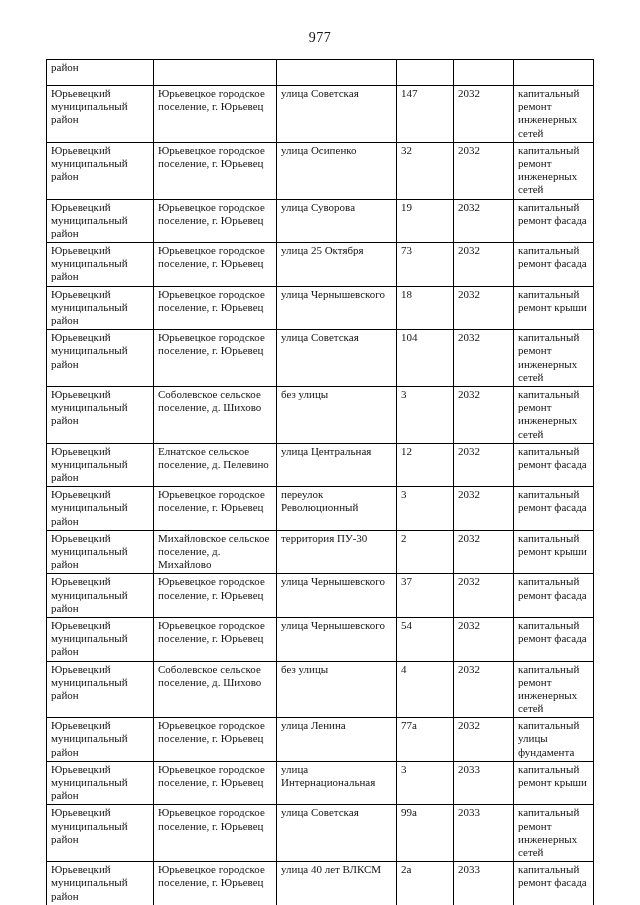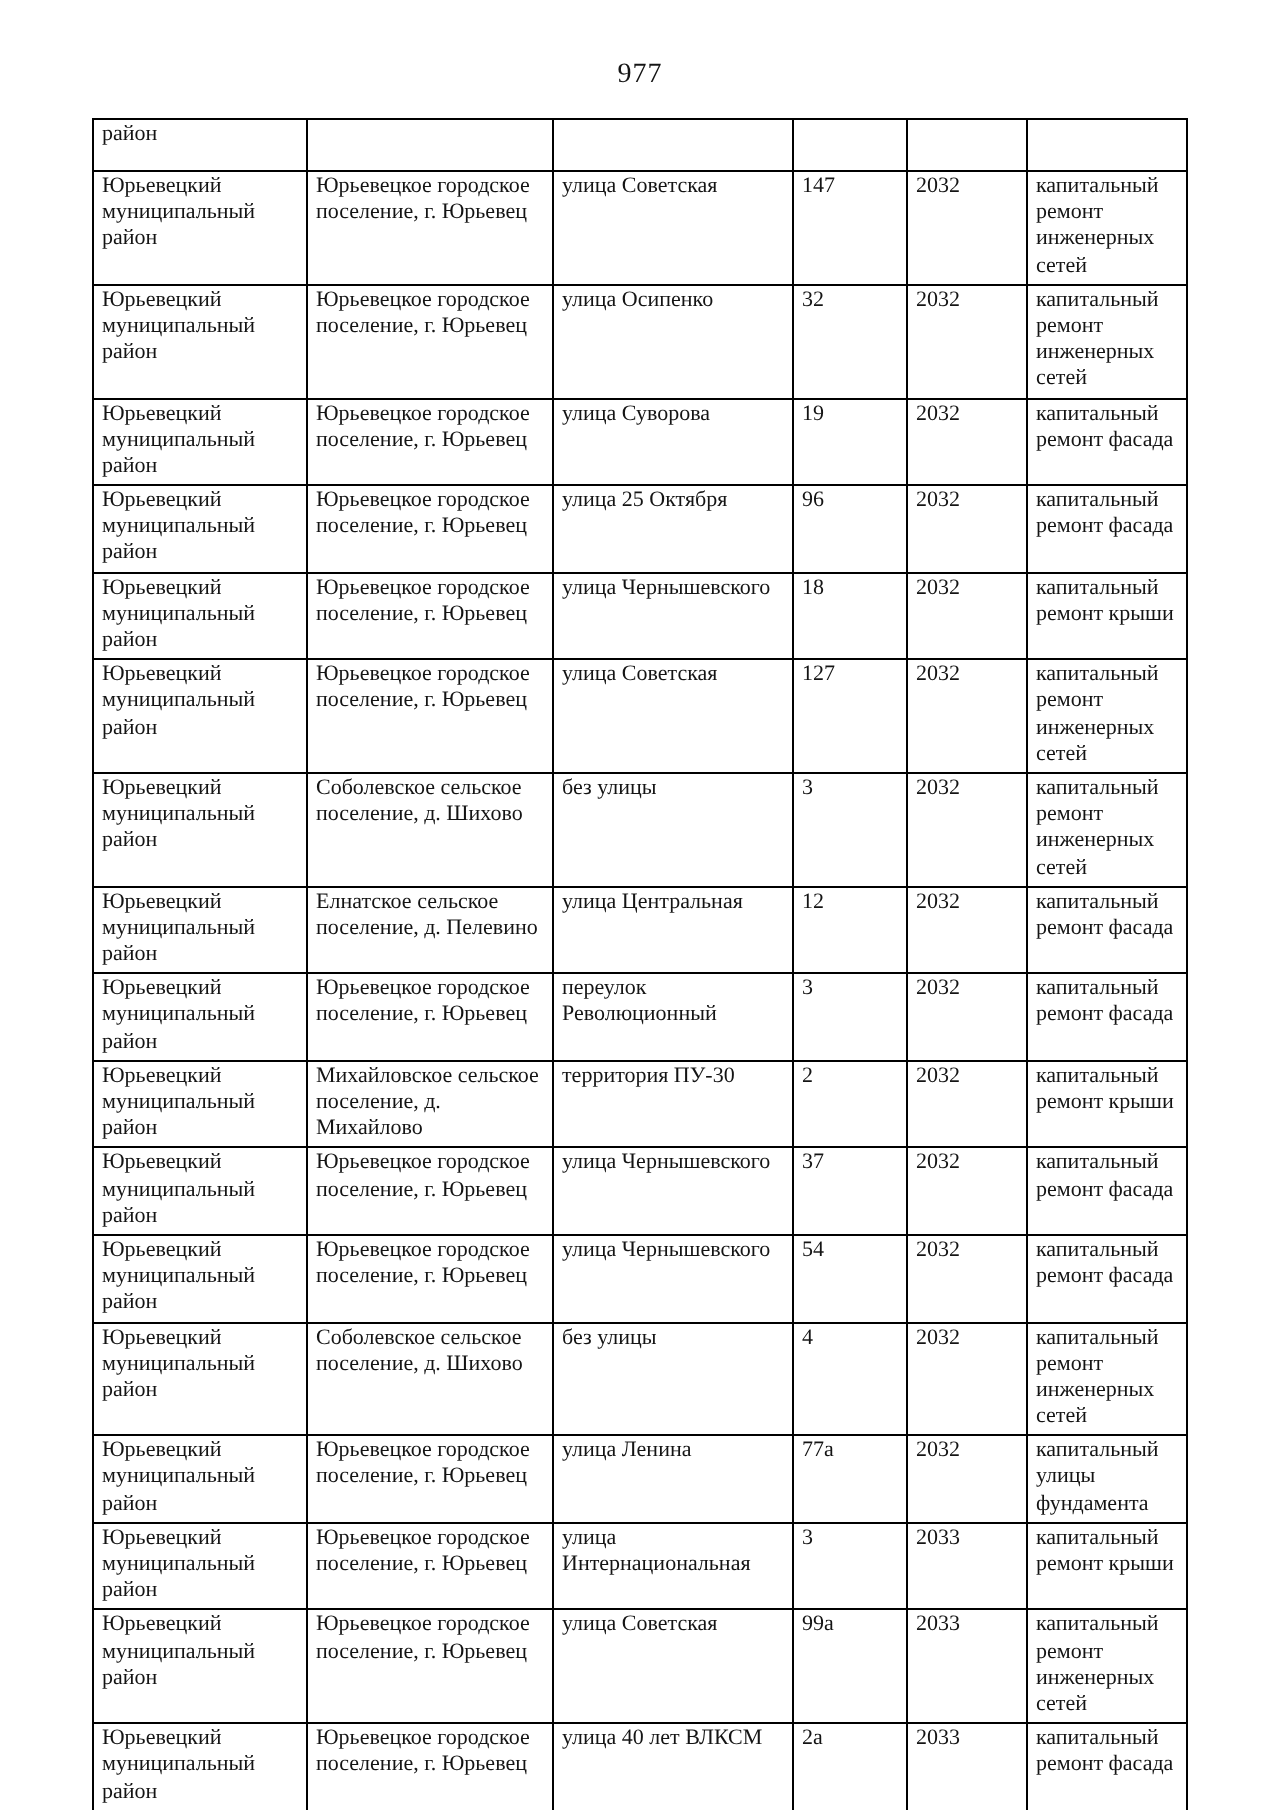--- a/index.html
+++ b/index.html
@@ -102,37 +102,37 @@
           <td class="col-settlement">Юрьевецкое городское поселение, г. Юрьевец</td>
           <td class="col-street">улица Суворова</td>
           <td class="col-house_number">19</td>
           <td class="col-year">2032</td>
           <td class="col-repair_type">капитальный ремонт фасада</td>
         </tr>
         <tr class="data-row">
           <td class="col-district">Юрьевецкий муниципальный район</td>
           <td class="col-settlement">Юрьевецкое городское поселение, г. Юрьевец</td>
           <td class="col-street">улица 25 Октября</td>
-          <td class="col-house_number">96</td>
+          <td class="col-house_number">73</td>
           <td class="col-year">2032</td>
           <td class="col-repair_type">капитальный ремонт фасада</td>
         </tr>
         <tr class="data-row">
           <td class="col-district">Юрьевецкий муниципальный район</td>
           <td class="col-settlement">Юрьевецкое городское поселение, г. Юрьевец</td>
           <td class="col-street">улица Чернышевского</td>
           <td class="col-house_number">18</td>
           <td class="col-year">2032</td>
           <td class="col-repair_type">капитальный ремонт крыши</td>
         </tr>
         <tr class="data-row">
           <td class="col-district">Юрьевецкий муниципальный район</td>
           <td class="col-settlement">Юрьевецкое городское поселение, г. Юрьевец</td>
           <td class="col-street">улица Советская</td>
-          <td class="col-house_number">127</td>
+          <td class="col-house_number">104</td>
           <td class="col-year">2032</td>
           <td class="col-repair_type">капитальный ремонт инженерных сетей</td>
         </tr>
         <tr class="data-row">
           <td class="col-district">Юрьевецкий муниципальный район</td>
           <td class="col-settlement">Соболевское сельское поселение, д. Шихово</td>
           <td class="col-street">без улицы</td>
           <td class="col-house_number">3</td>
           <td class="col-year">2032</td>
           <td class="col-repair_type">капитальный ремонт инженерных сетей</td>

